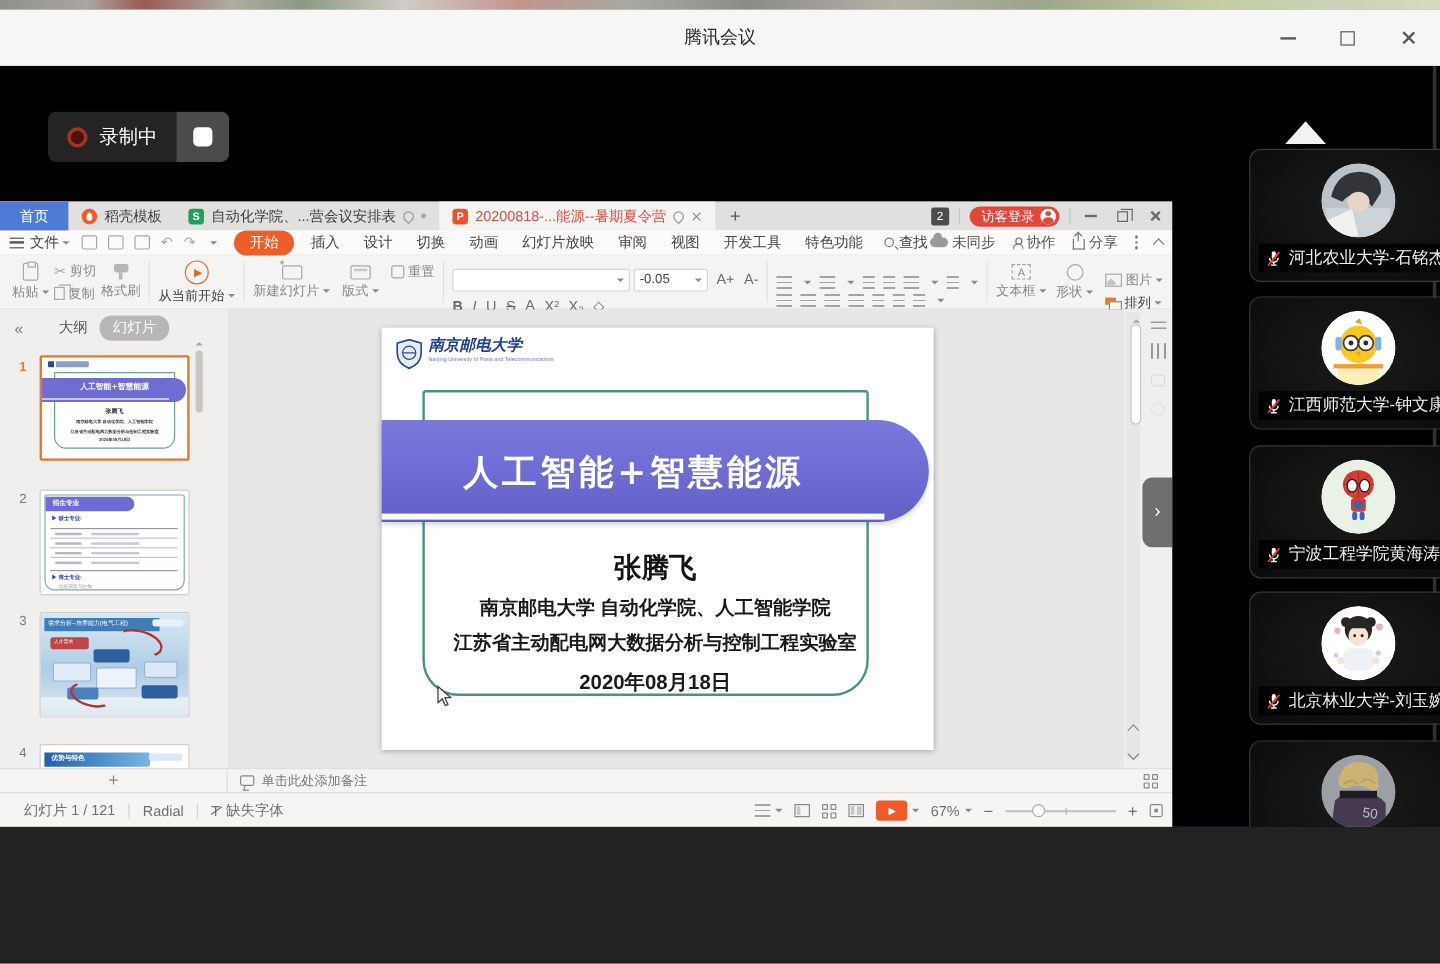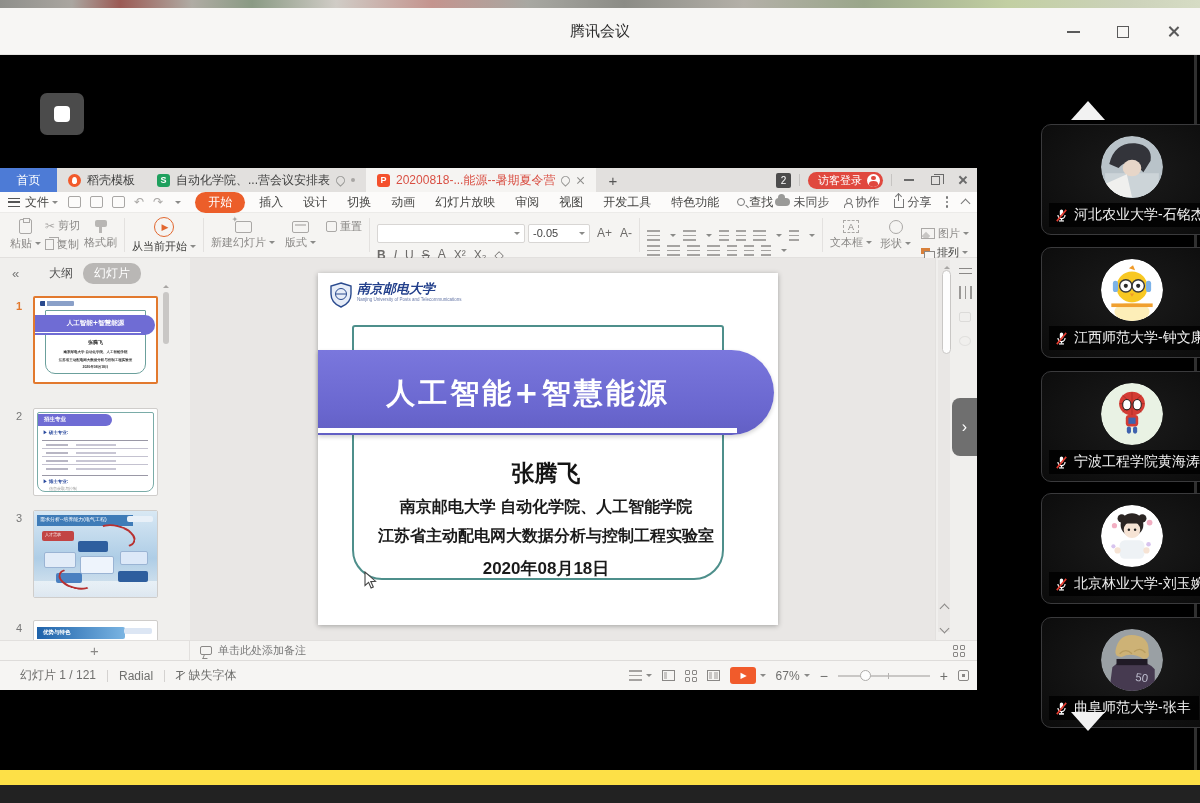--- a/index.html
+++ b/index.html
@@ -1,17 +1,17 @@
 <!DOCTYPE html>
 <html><head>
 <meta charset="utf-8">
 <style>
   html,body{margin:0;padding:0;background:#222;}
   *{box-sizing:border-box;}
-  .screen{position:relative;width:1200px;height:785px;overflow:hidden;background:#fde047;
+  .screen{position:relative;width:1200px;height:689px;overflow:hidden;background:#8b5cf6;
           font-family:"Liberation Sans",sans-serif;-webkit-font-smoothing:antialiased;}
   .abs{position:absolute;}
   .fr{display:flex;align-items:center;}
 
   
   .sliver{left:0;top:0;width:1200px;height:8px;
     background:linear-gradient(90deg,#8f8f8b 0%,#aaa6a0 6%,#9b5a54 10%,#b0aca4 16%,#8a9a84 21%,
       #d0ccc6 28%,#c4948e 36%,#a8a8a2 44%,#8c8c86 52%,#b4b0a8 62%,#9aa68a 72%,#c2cfa2 84%,#ccd2ba 94%,#d6dcc4 100%);}
 
   
@@ -284,20 +284,24 @@
         </div>
       <div class="wc">
           <div class="wc-x"></div>
         </div>
     </div>
   </div>
 
   <div class="abs stage">
 
     <div class="abs rec">
+      <div class="rec-main">
+        <div class="rec-ring"></div>
+        <span class="rec-label">录制中</span>
+      </div>
       <div class="rec-stop">
         <div class="rec-stopsq"></div>
       </div>
     </div>
 
     <div class="abs wps">
 
       <div class="wtabs">
         <div class="wtab wtab-home">
           <span>首页</span>

